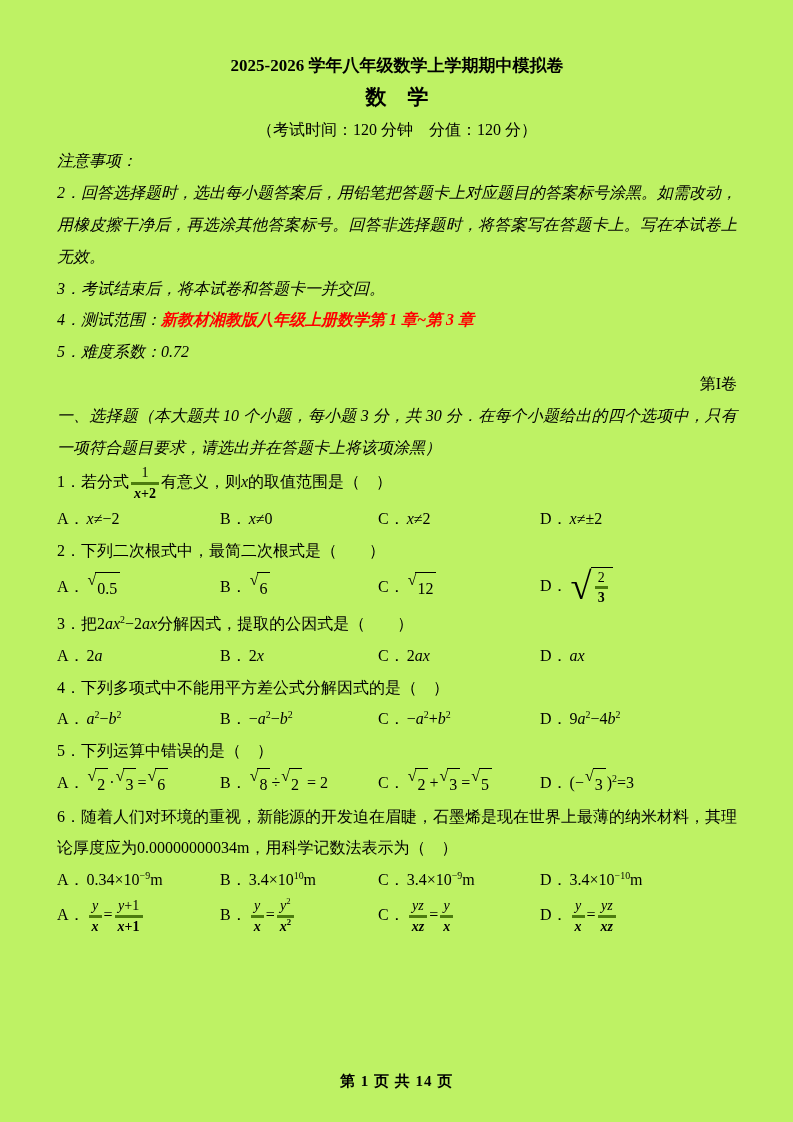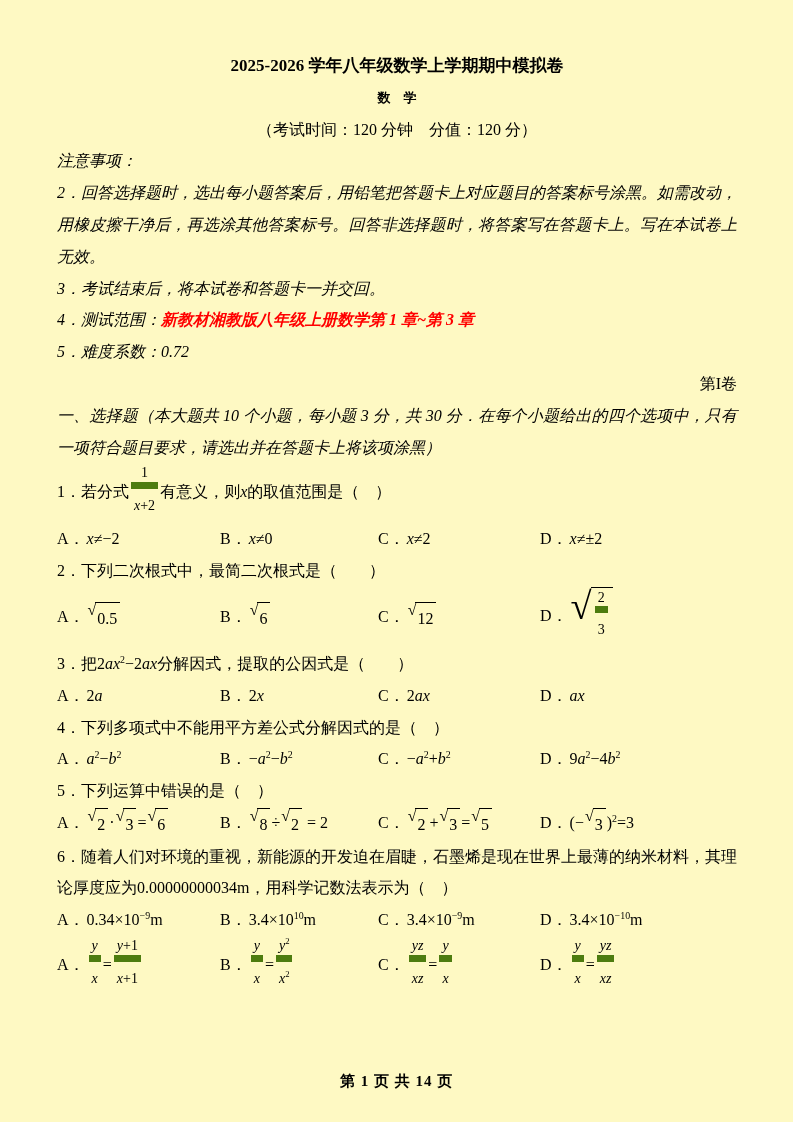--- a/index.html
+++ b/index.html
@@ -7,26 +7,26 @@
   body {
     width: 793px; height: 1122px;
     font-family: "Liberation Serif", "DejaVu Serif", serif;
     color: #000;
   }
   .page {
     position: relative;
     width: 793px; height: 1122px;
     padding: 50px 56px 0 57px;
     overflow: hidden;
-    background: #fef9c3;
+    background: #bef264;
   }
   p, h1, h2 { margin: 0; font-size: 16px; line-height: 31.8px; font-weight: normal; }
   .para { text-align: justify; font-style: italic; }
   .title { font-size: 17px; font-weight: bold; text-align: center; }
-  .subject { font-size: 13px; font-weight: bold; text-align: center; }
+  .subject { font-size: 21px; font-weight: bold; text-align: center; }
   .exam-info { text-align: center; }
   .volume { text-align: right; }
   .highlight { color: #ff0000; font-weight: bold; }
 
   .question .stem { text-align: justify; }
   .options {
     display: grid;
     grid-template-columns: 163px 158px 162px 1fr;
     align-items: center;
     line-height: 31.8px;
@@ -36,21 +36,21 @@
 
   
   .mi { font-style: italic; font-family: "Liberation Serif", serif; }
   sup { font-size: 0.62em; line-height: 0; vertical-align: super; }
   .frac {
     display: inline-flex; flex-direction: column; align-items: center;
     vertical-align: middle; text-align: center;
     font-size: 14px; line-height: 1.25; margin: 1px 2px;
   }
   .frac .num { padding: 0 3px; }
-  .frac .den { border-top: 7px solid #4d7c0f; padding: 8px 3px; }
+  .frac .den { border-top: 3px solid #4d7c0f; padding: 0 3px; font-weight: bold; }
   .sqrt {
     display: inline-flex; align-items: stretch;
     vertical-align: middle; white-space: nowrap; margin: 0 1px;
   }
   .sqrt .rsign { align-self: flex-start; line-height: 1.05; }
   .sqrt .rad { border-top: 1px solid #000; padding: 0 3px 0 2px; margin-left: -1px; }
   .sqrt.tall .rsign { font-size: 2.4em; line-height: 1; font-weight: 100; }
   .sqrt.tall .rad { display: flex; align-items: center; }
 
   .footer {

